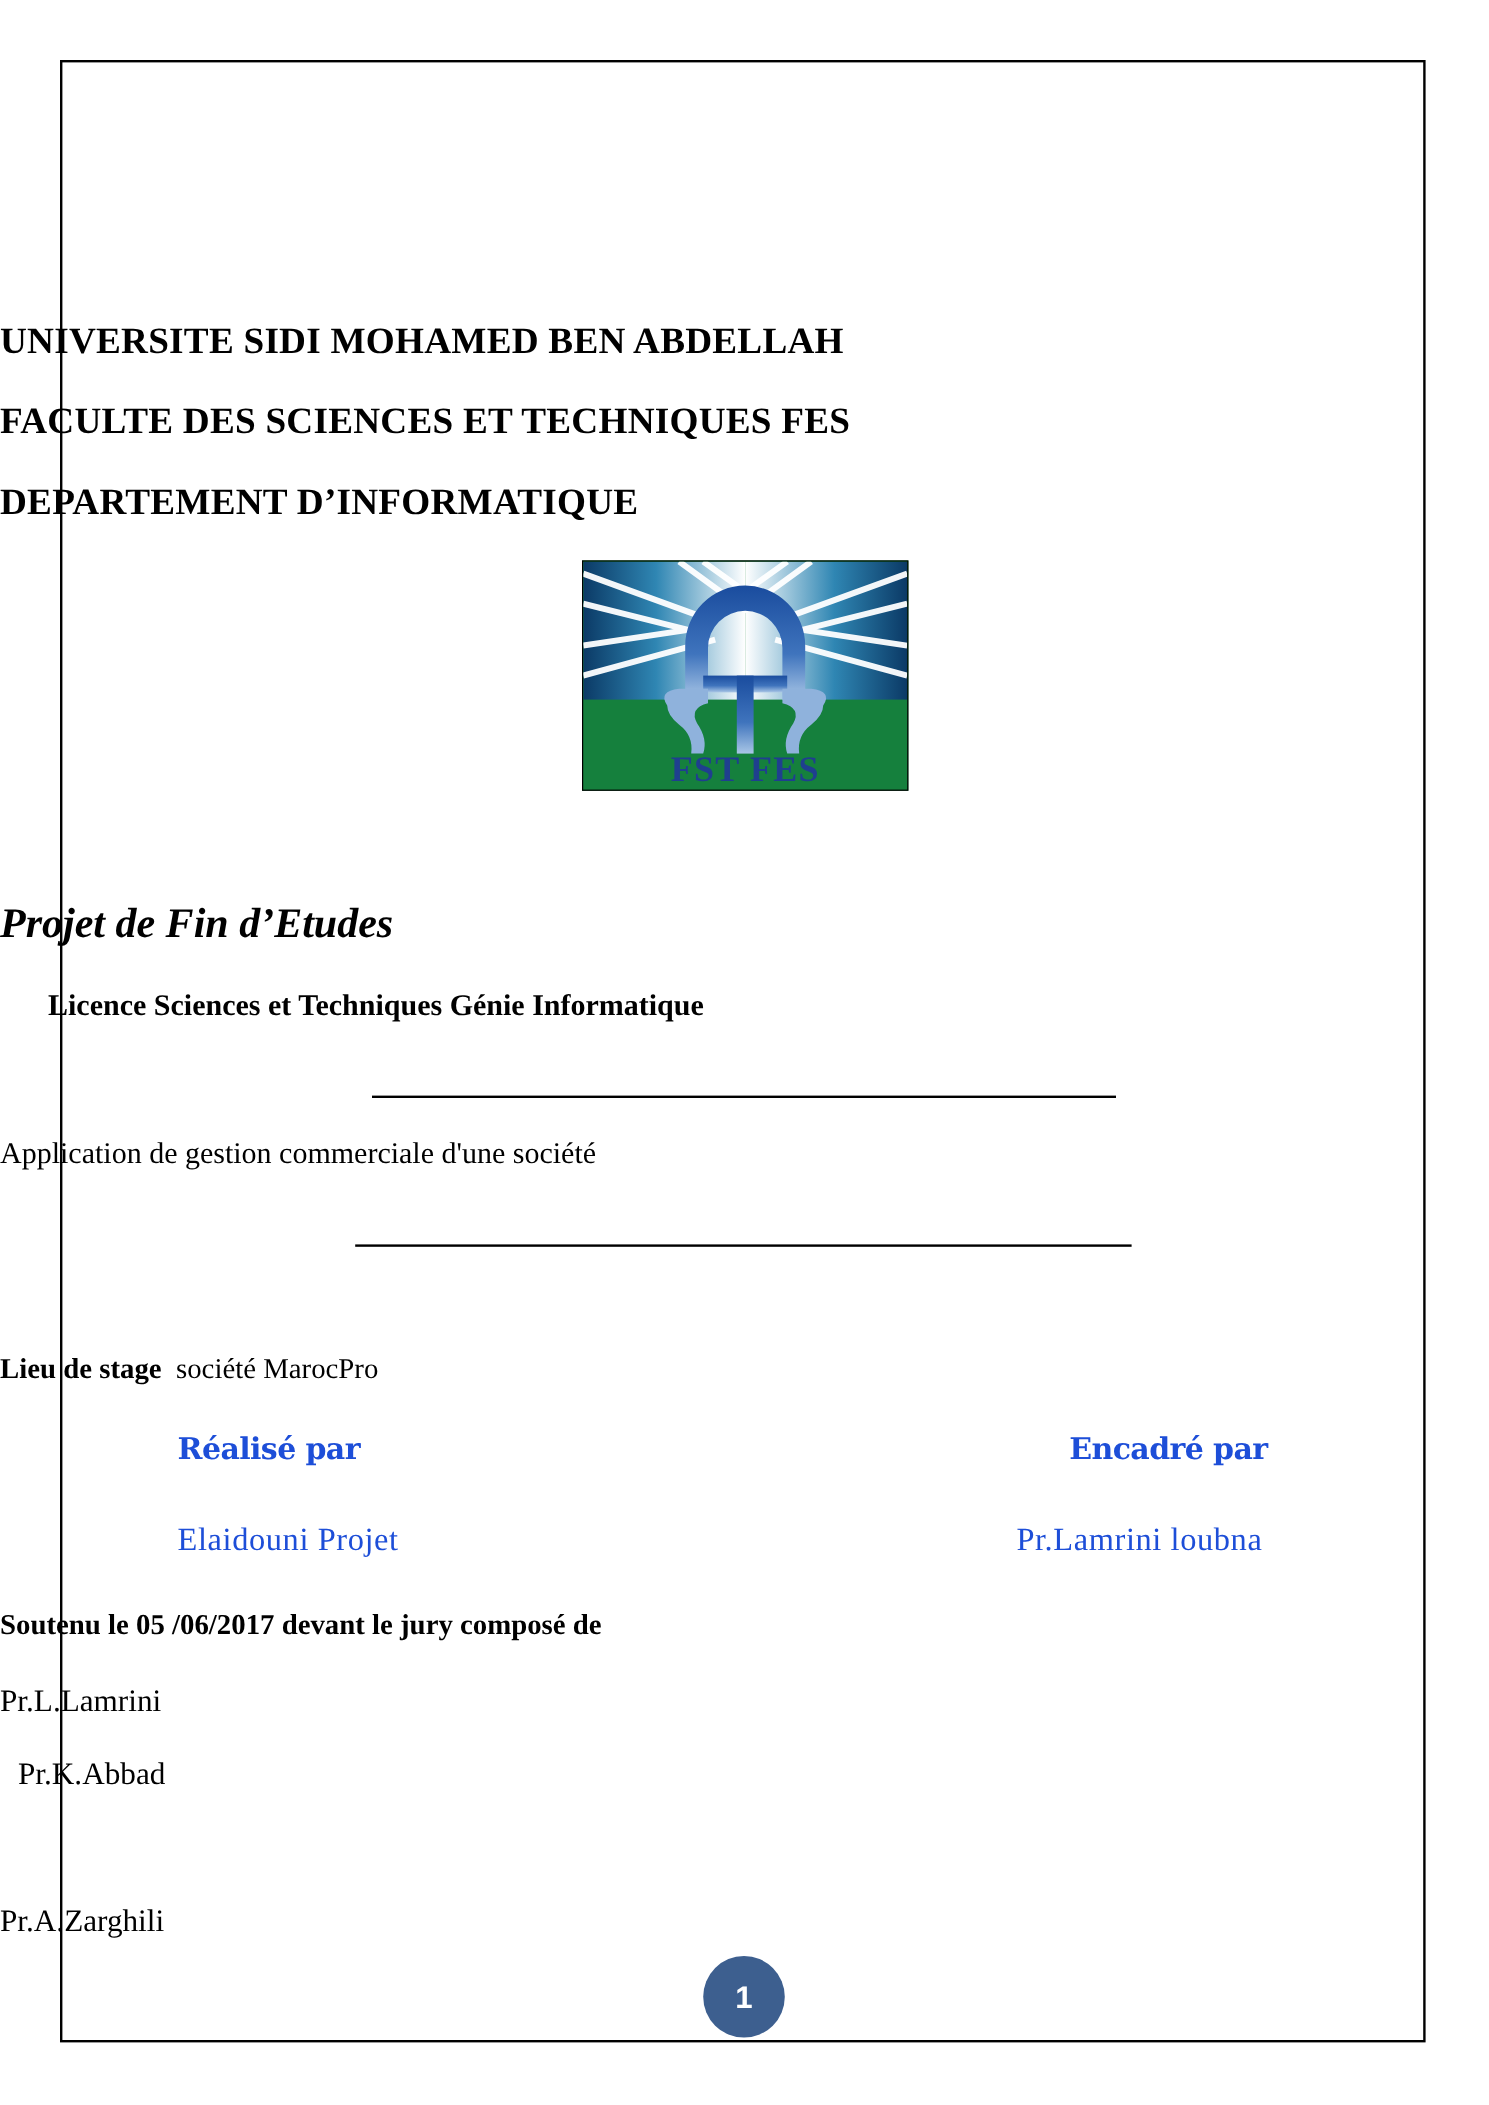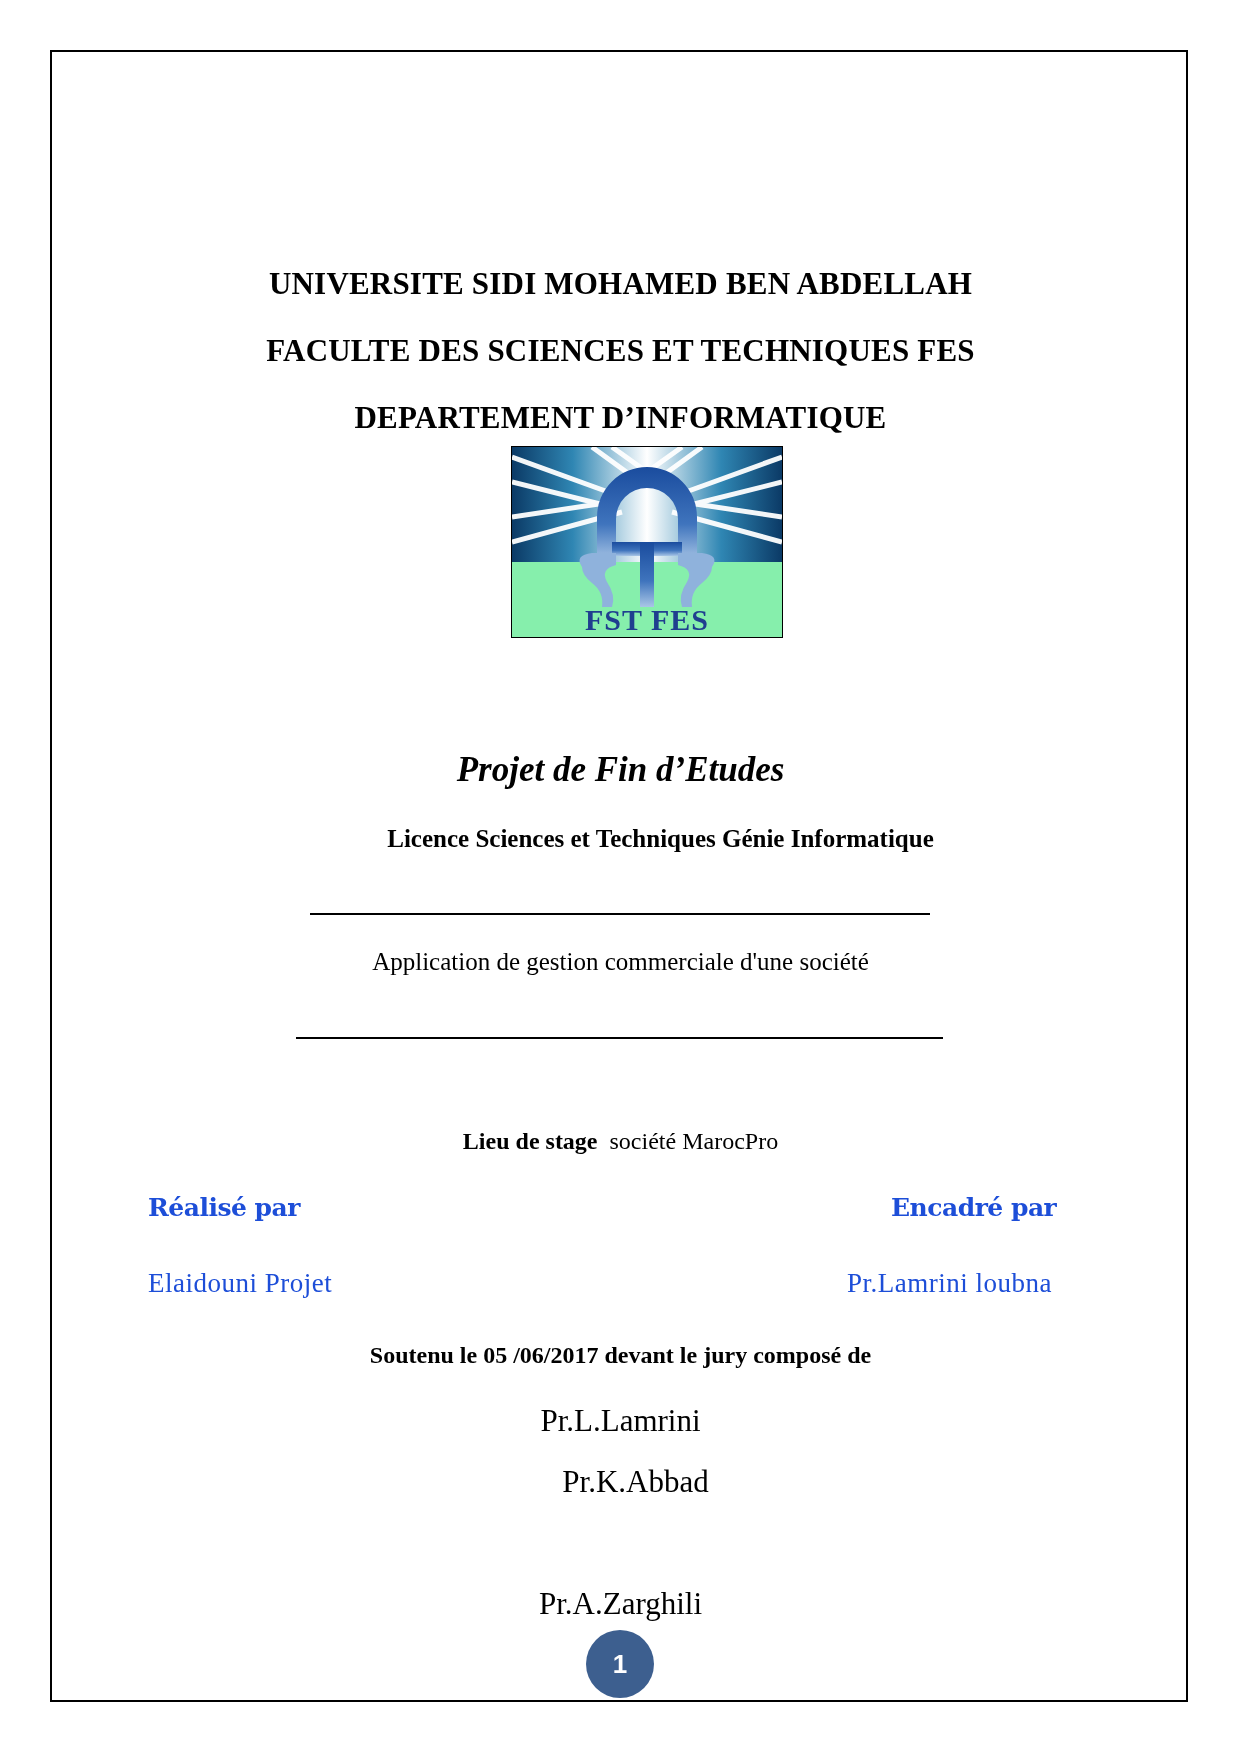--- a/index.html
+++ b/index.html
@@ -2,39 +2,39 @@
 <html><head>
 <meta charset="utf-8">
 <style>
   html, body { margin: 0; padding: 0; background: #ffffff; }
   body { width: 1241px; height: 1754px; position: relative; overflow: hidden; }
   .page-border {
     position: absolute; left: 50px; top: 50px; width: 1138px; height: 1652px;
     border: 2px solid #000; box-sizing: border-box;
   }
   .center-line {
-    position: absolute; left: 0; width: 1241px; text-align: center;
+    position: absolute; left: 0; width: 1241px; text-align: left;
     font-family: "Liberation Serif", serif; color: #000; white-space: nowrap;
   }
   .header-line { font-size: 31px; font-weight: bold; letter-spacing: 0.2px; }
   .logo {
-    position: absolute; left: 485px; top: 446px; width: 272px; height: 192px;
-    border: 1.5px solid #000; box-sizing: border-box; overflow: hidden; background: #86efac; margin-left: 26px;
+    position: absolute; left: 485px; top: 467px; width: 272px; height: 192px;
+    border: 1.5px solid #000; box-sizing: border-box; overflow: hidden; background: #15803d;
   }
   .pfe-title { font-size: 35px; font-style: italic; font-weight: bold; }
   .licence { font-size: 25px; font-weight: bold; }
   .sep-line { position: absolute; height: 2px; background: #000; }
   .subject { font-size: 25px; font-weight: normal; }
   .lieu { font-size: 24px; }
   .lieu .lbl { font-weight: bold; }
   .side-text { position: absolute; font-family: "DejaVu Serif", serif; color: #1d4ed8; white-space: nowrap; }
   .side-label { font-size: 25px; font-weight: bold; letter-spacing: -0.5px; }
   .side-name { font-size: 27px; font-family: "Liberation Serif", serif; letter-spacing: 0.5px; }
   .soutenu { font-size: 24px; font-weight: bold; }
-  .jury { font-size: 31px; }
+  .jury { font-size: 26px; }
   .page-num {
     position: absolute; left: 586px; top: 1630px; width: 68px; height: 68px; border-radius: 50%;
     background: #3d5f8f; color: #fff; font-family: "Liberation Sans", sans-serif;
     font-weight: bold; font-size: 26px; display: flex; align-items: center; justify-content: center;
   }
 </style>
 </head>
 <body>
 
 <div class="page-border"></div>

